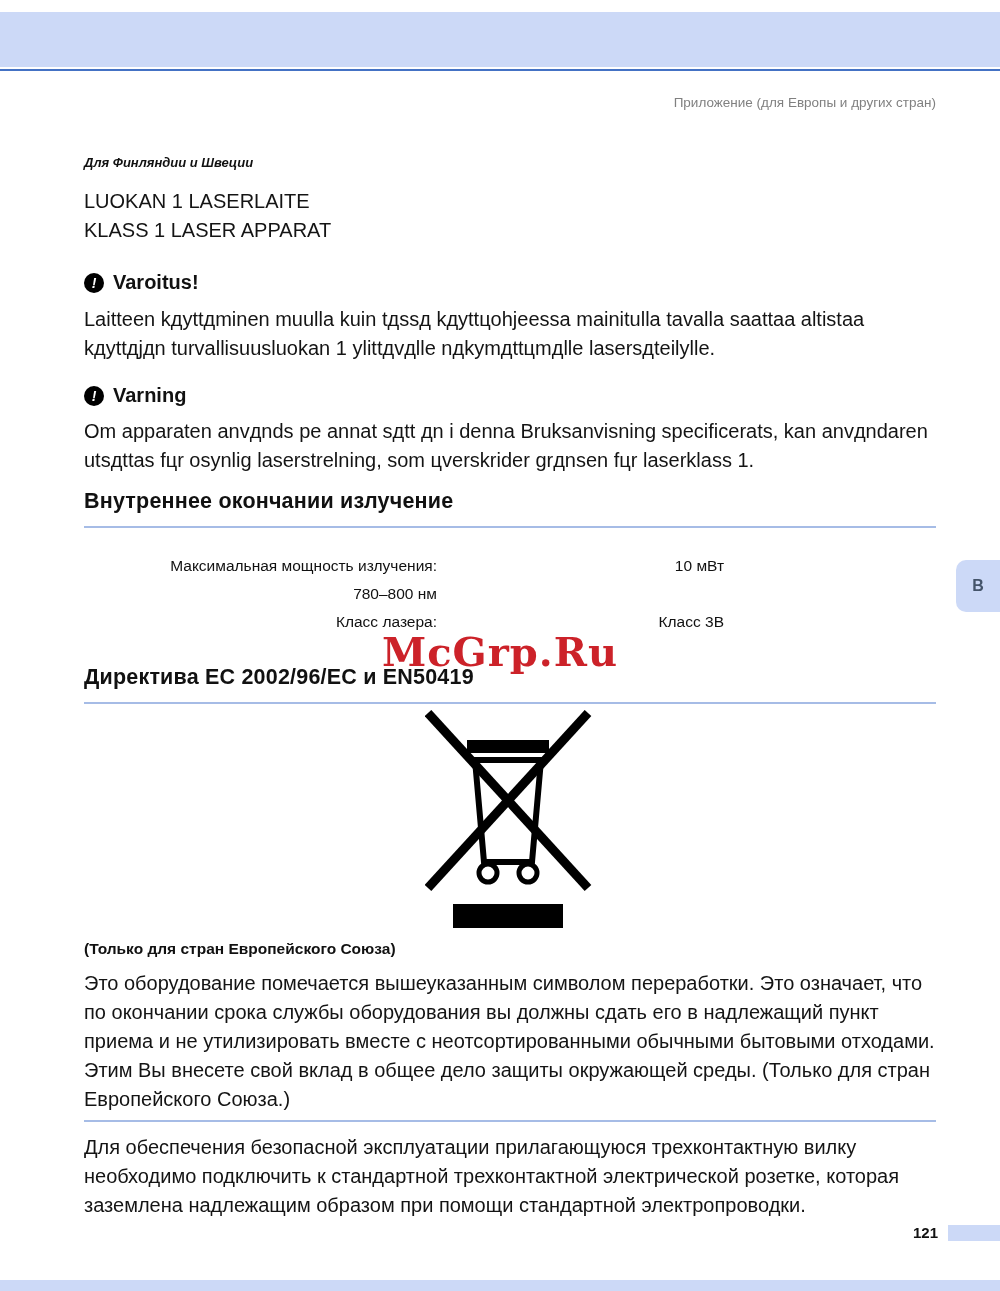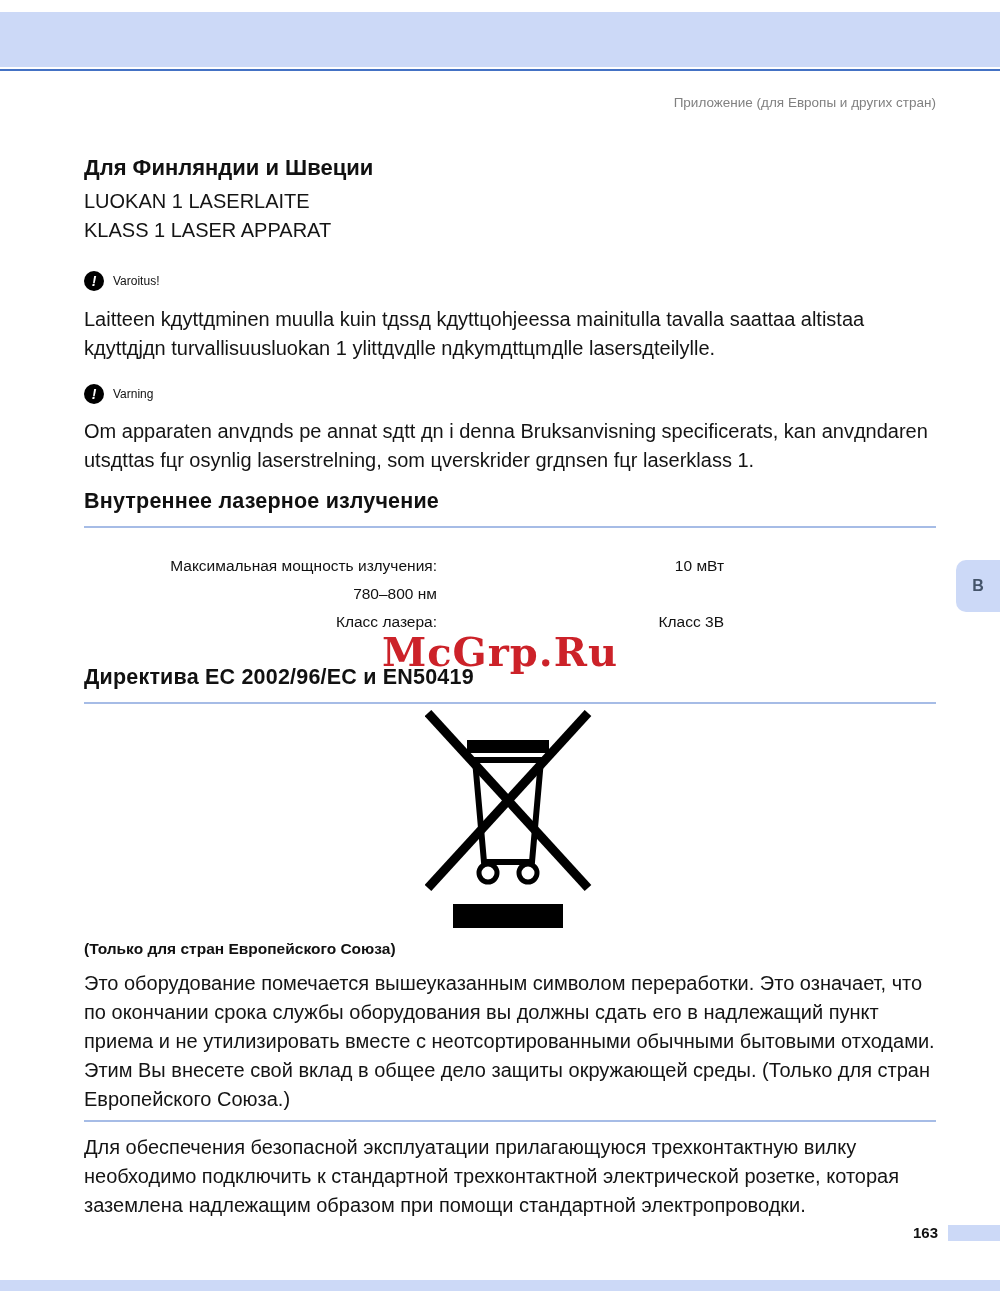--- a/index.html
+++ b/index.html
@@ -17,29 +17,29 @@
 
   .band{position:absolute;left:0;width:100%;background:var(--band);}
   .band-top{top:0;height:55px;}
   .band-bottom{bottom:0;height:23px;}
   .top-rule{position:absolute;left:0;top:57px;width:100%;height:2px;background:var(--rule-top);}
 
   .breadcrumb{position:absolute;top:83px;right:64px;font-size:13.5px;color:var(--text-muted);}
 
   .abs{position:absolute;left:84px;}
   .body-text{font-size:20px;line-height:1.45;width:860px;color:#141414;}
-  .h-small{font-size:22px;font-weight:bold;}
+  .h-small{font-size:13px;font-weight:bold;font-style:italic;}
   .h-big{font-size:21.5px;font-weight:bold;letter-spacing:.2px;}
   .section-rule{position:absolute;left:84px;width:852px;height:2px;background:var(--rule-section);}
 
   .warn-head{display:flex;align-items:center;gap:9px;}
   .warn-icon{width:20px;height:20px;border-radius:50%;background:#000;color:#fff;
     display:inline-flex;align-items:center;justify-content:center;
     font-weight:bold;font-size:14px;font-style:italic;line-height:1;}
-  .warn-label{font-size:12px;font-weight:normal;}
+  .warn-label{font-size:20px;font-weight:bold;}
 
   .spec-table{width:640px;}
   .spec-row{display:grid;grid-template-columns:353px auto;line-height:28px;font-size:15.5px;text-align:right;}
   .spec-label{padding-left:8px;}
 
   .side-tab{position:absolute;right:0;top:548px;width:44px;height:52px;
     background:var(--band);border-radius:10px 0 0 10px;
     display:flex;align-items:center;justify-content:center;
     font-size:16px;font-weight:bold;color:var(--tab-text);}
 
@@ -73,21 +73,21 @@
     <span class="warn-label">Varoitus!</span>
   </div>
   <div class="abs body-text" style="top:293px">Laitteen kдyttдminen muulla kuin tдssд kдyttцohjeessa mainitulla tavalla saattaa altistaa kдyttдjдn turvallisuusluokan 1 ylittдvдlle nдkymдttцmдlle lasersдteilylle.</div>
 
   <div class="abs warn-head" style="top:372px">
     <span class="warn-icon">!</span>
     <span class="warn-label">Varning</span>
   </div>
   <div class="abs body-text" style="top:405px">Om apparaten anvдnds pe annat sдtt дn i denna Bruksanvisning specificerats, kan anvдndaren utsдttas fцr osynlig laserstrelning, som цverskrider grдnsen fцr laserklass 1.</div>
 
-  <div class="abs h-big" style="top:477px">Внутреннее лазерное излучение</div>
+  <div class="abs h-big" style="top:477px">Внутреннее окончании излучение</div>
   <div class="section-rule" style="top:514px"></div>
 
   <div class="abs spec-table" style="top:540px">
     <div class="spec-row">
       <span class="spec-label">Максимальная мощность излучения:</span>
       <span class="spec-value">10 мВт</span>
     </div>
     <div class="spec-row">
       <span class="spec-value">780–800 нм</span>
     </div>
@@ -120,18 +120,18 @@
       <rect x="28" y="194" width="110" height="24" fill="#000"></rect>
     </svg>
   </div>
 
   <div class="abs caption-bold" style="top:928px">(Только для стран Европейского Союза)</div>
   <div class="abs body-text" style="top:957px">Это оборудование помечается вышеуказанным символом переработки. Это означает, что по окончании срока службы оборудования вы должны сдать его в надлежащий пункт приема и не утилизировать вместе с неотсортированными обычными бытовыми отходами. Этим Вы внесете свой вклад в общее дело защиты окружающей среды. (Только для стран Европейского Союза.)</div>
 
   <div class="section-rule" style="top:1108px"></div>
   <div class="abs body-text" style="top:1121px">Для обеспечения безопасной эксплуатации прилагающуюся трехконтактную вилку необходимо подключить к стандартной трехконтактной электрической розетке, которая заземлена надлежащим образом при помощи стандартной электропроводки.</div>
 
-  <div class="page-num">163</div>
+  <div class="page-num">121</div>
   <div class="page-strip"></div>
 
   <div class="band band-bottom"></div>
 
 </div>
 
 </body></html>

